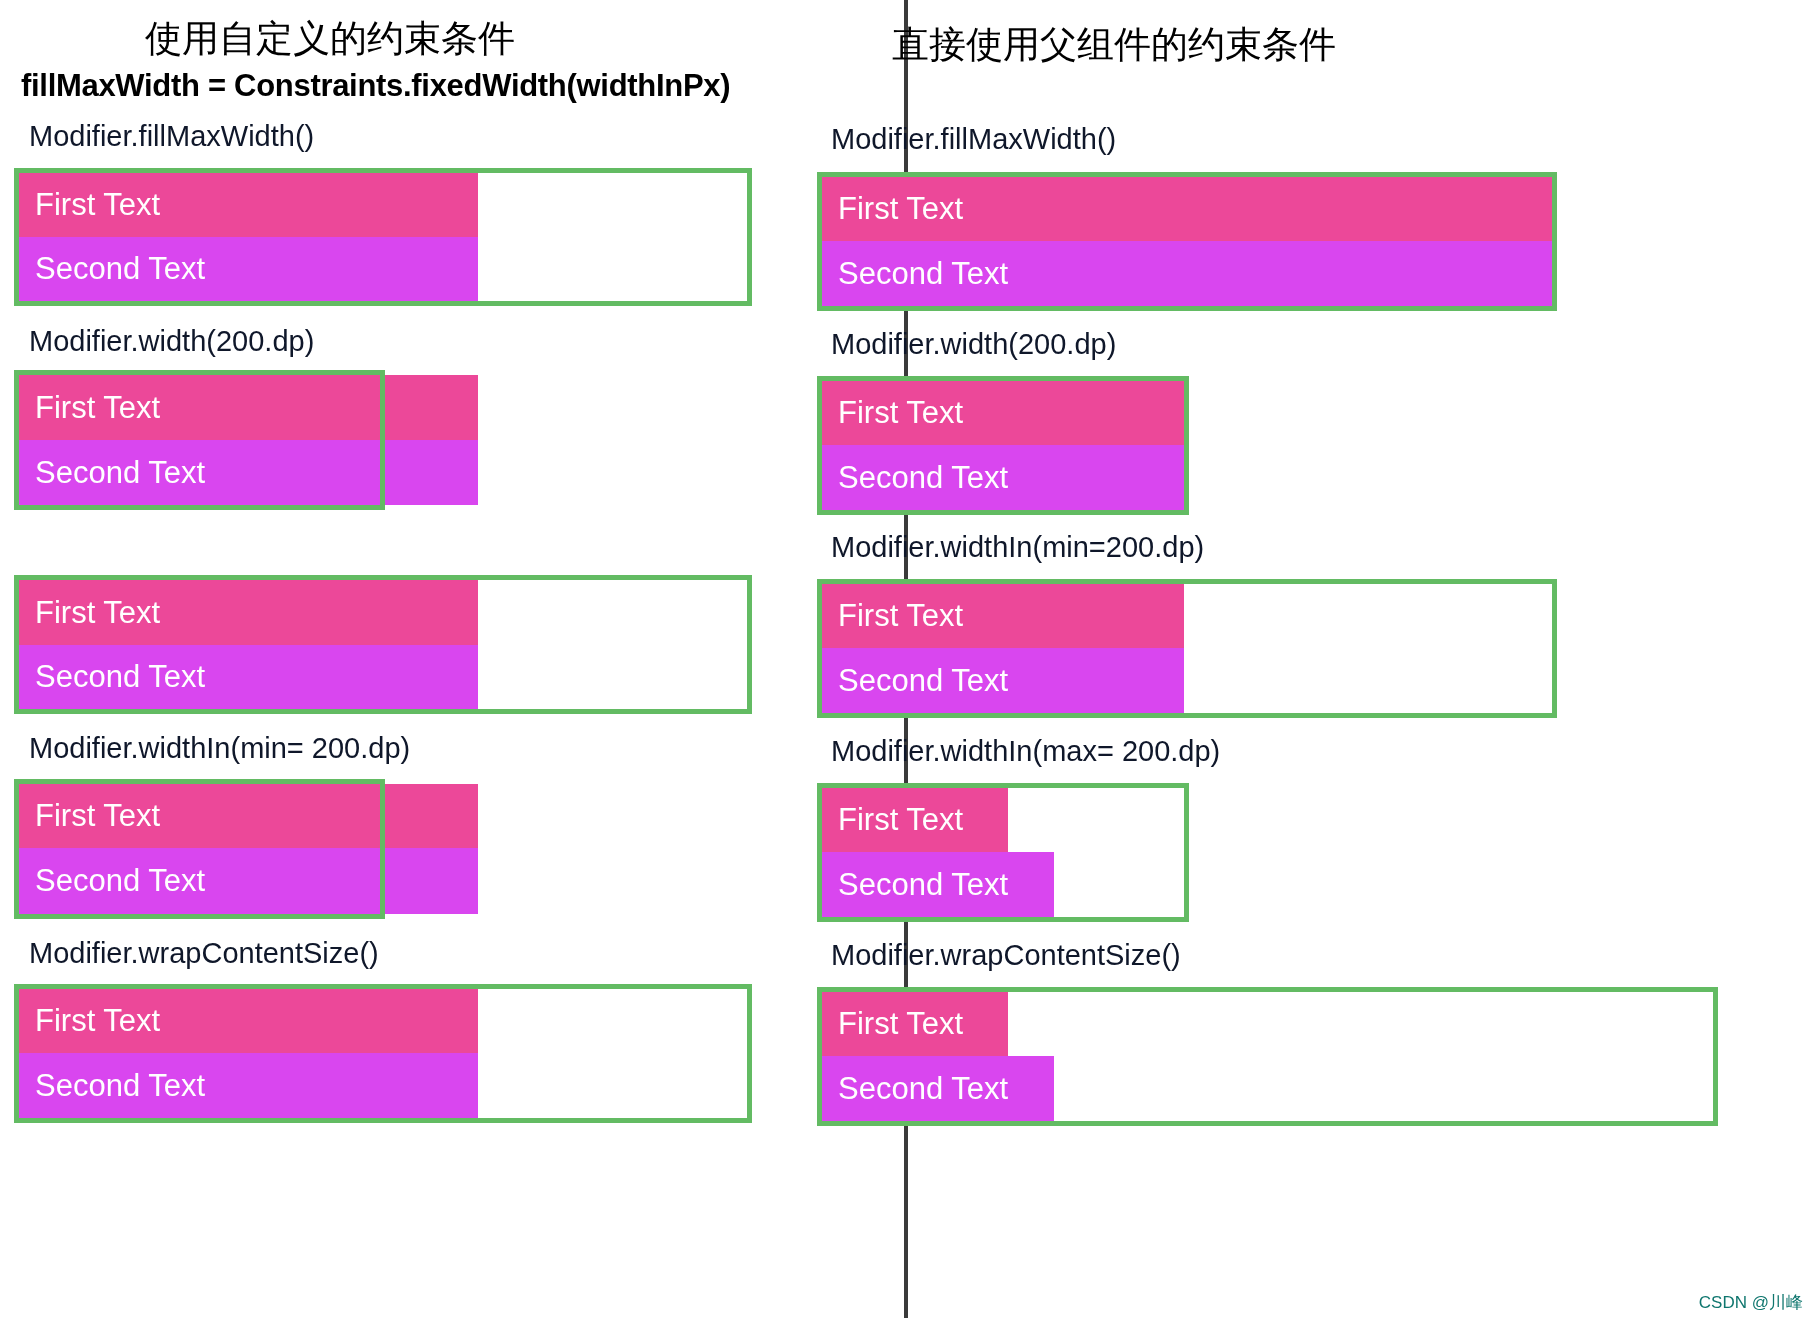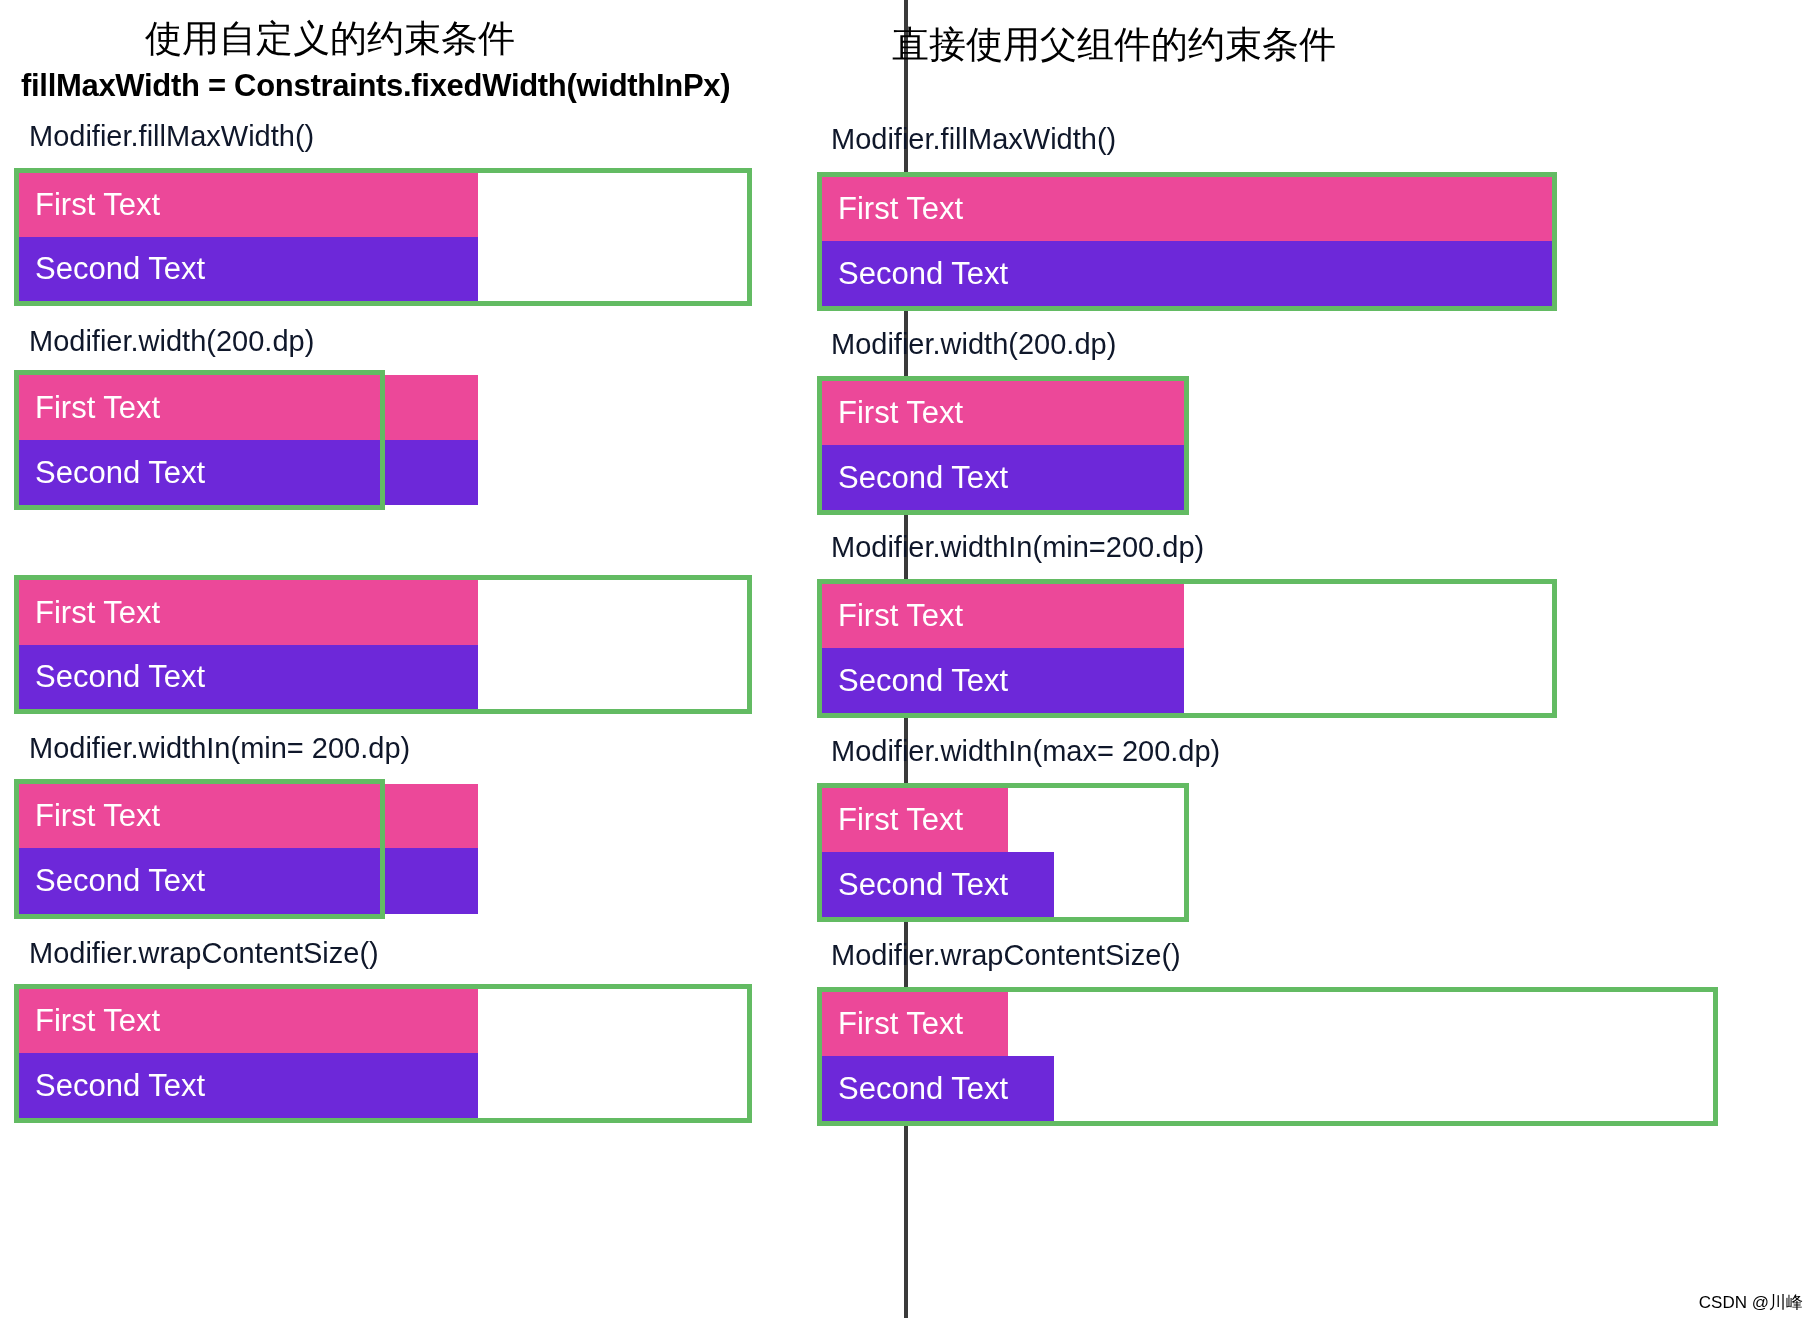--- a/index.html
+++ b/index.html
@@ -74,29 +74,29 @@
     box-sizing: border-box;
     display: flex;
     align-items: center;
     color: #ffffff;
     font-family: "Liberation Sans", sans-serif;
     font-size: 31px;
     padding-left: 16px;
     white-space: nowrap;
   }
   .row-pink { background: #ec4899; }
-  .row-blue { background: #6d28d9; }
+  .row-blue { background: #d946ef; }
 
   .watermark {
     position: absolute;
     right: 12px;
     bottom: 4px;
     font-family: "Liberation Sans", sans-serif;
     font-size: 17px;
-    color: #000000;
+    color: #0f766e;
     white-space: nowrap;
   }
 </style>
 </head>
 <body>
 
 <div id="root">
 
   <div class="panel panel-left">
 

